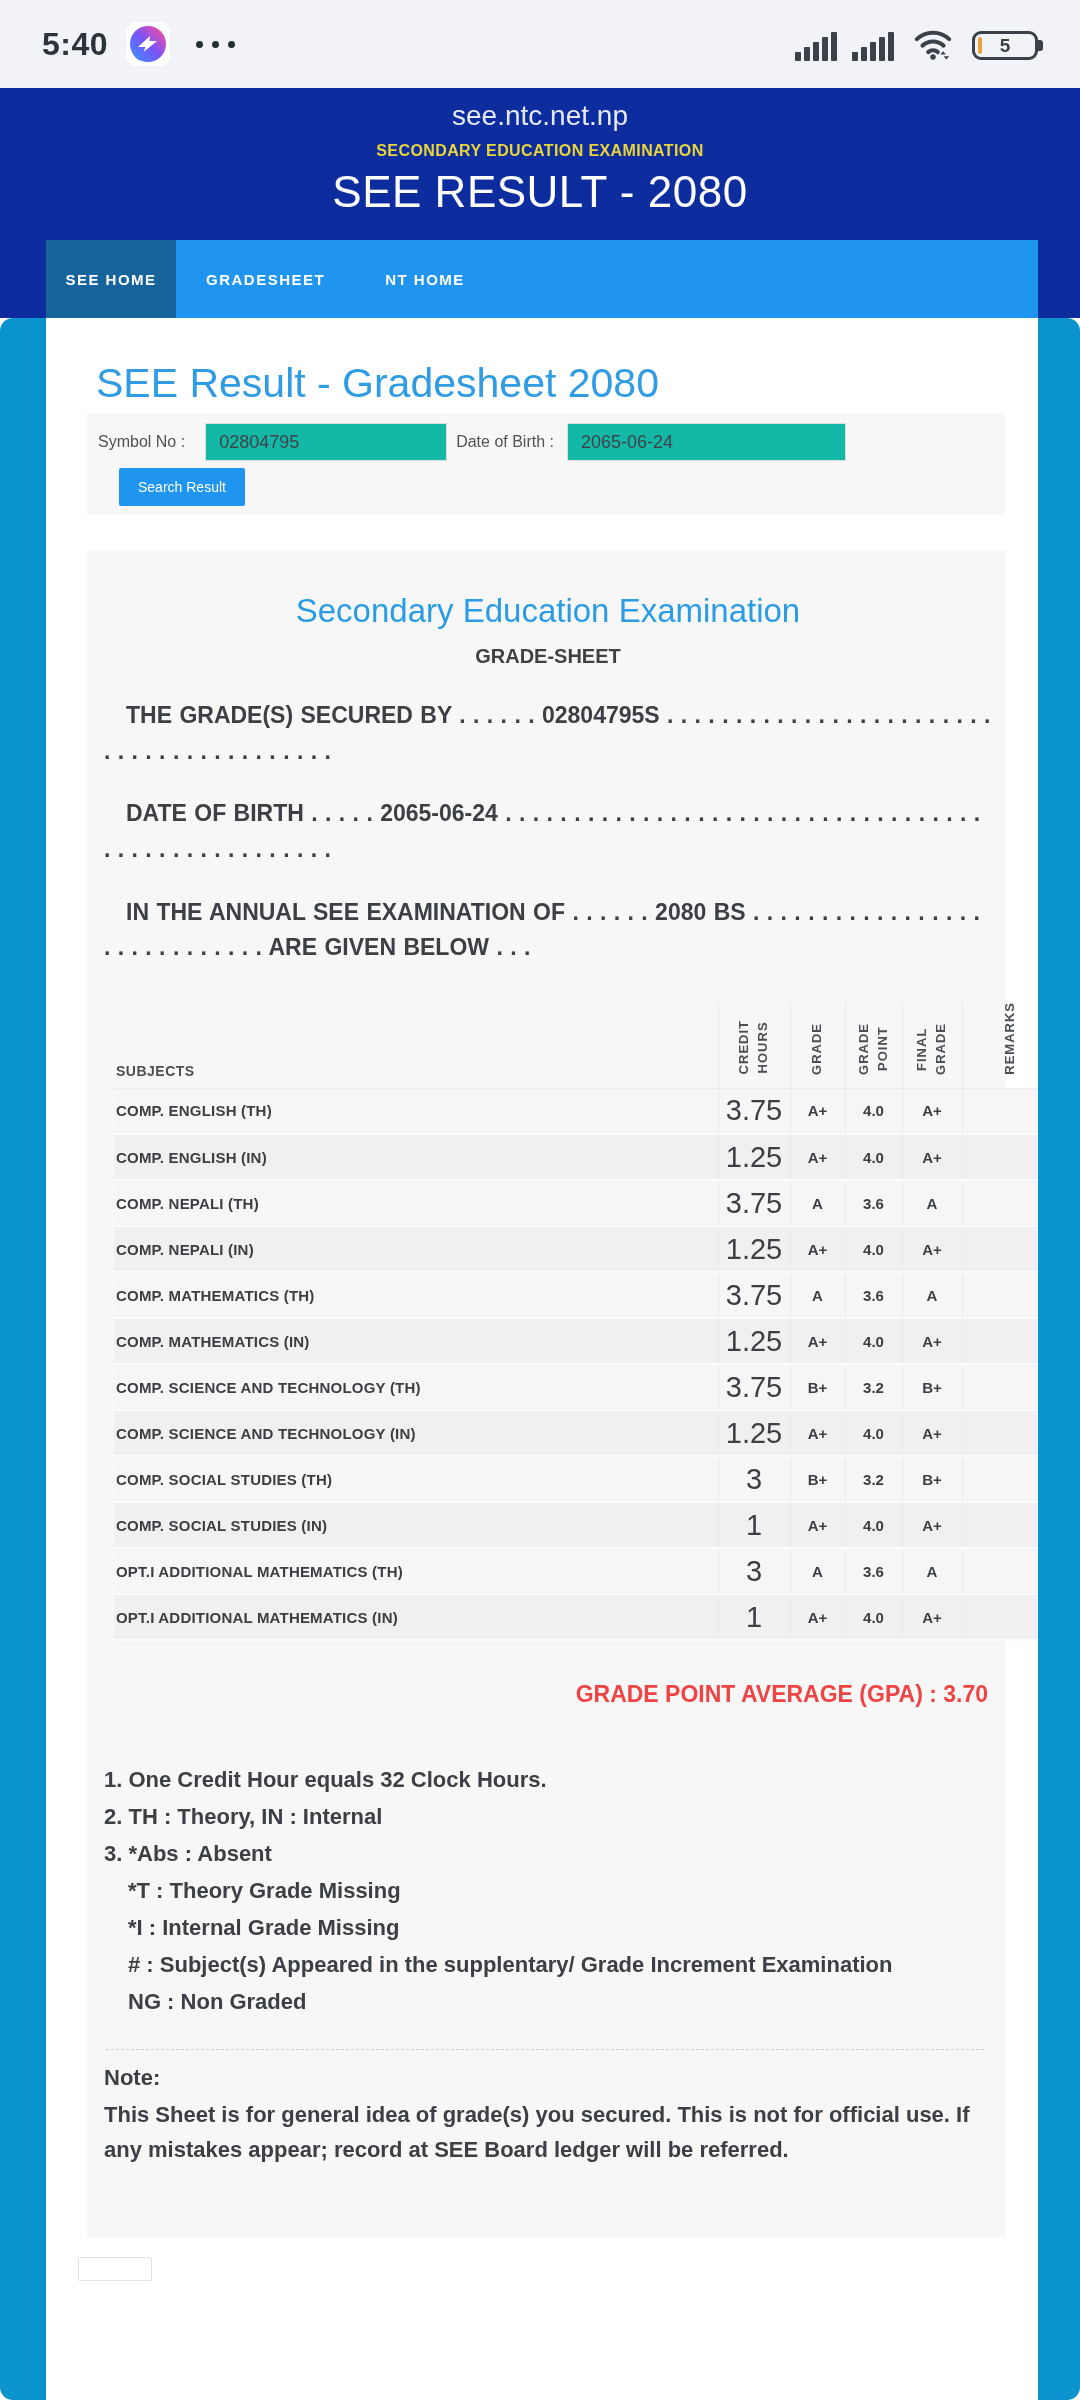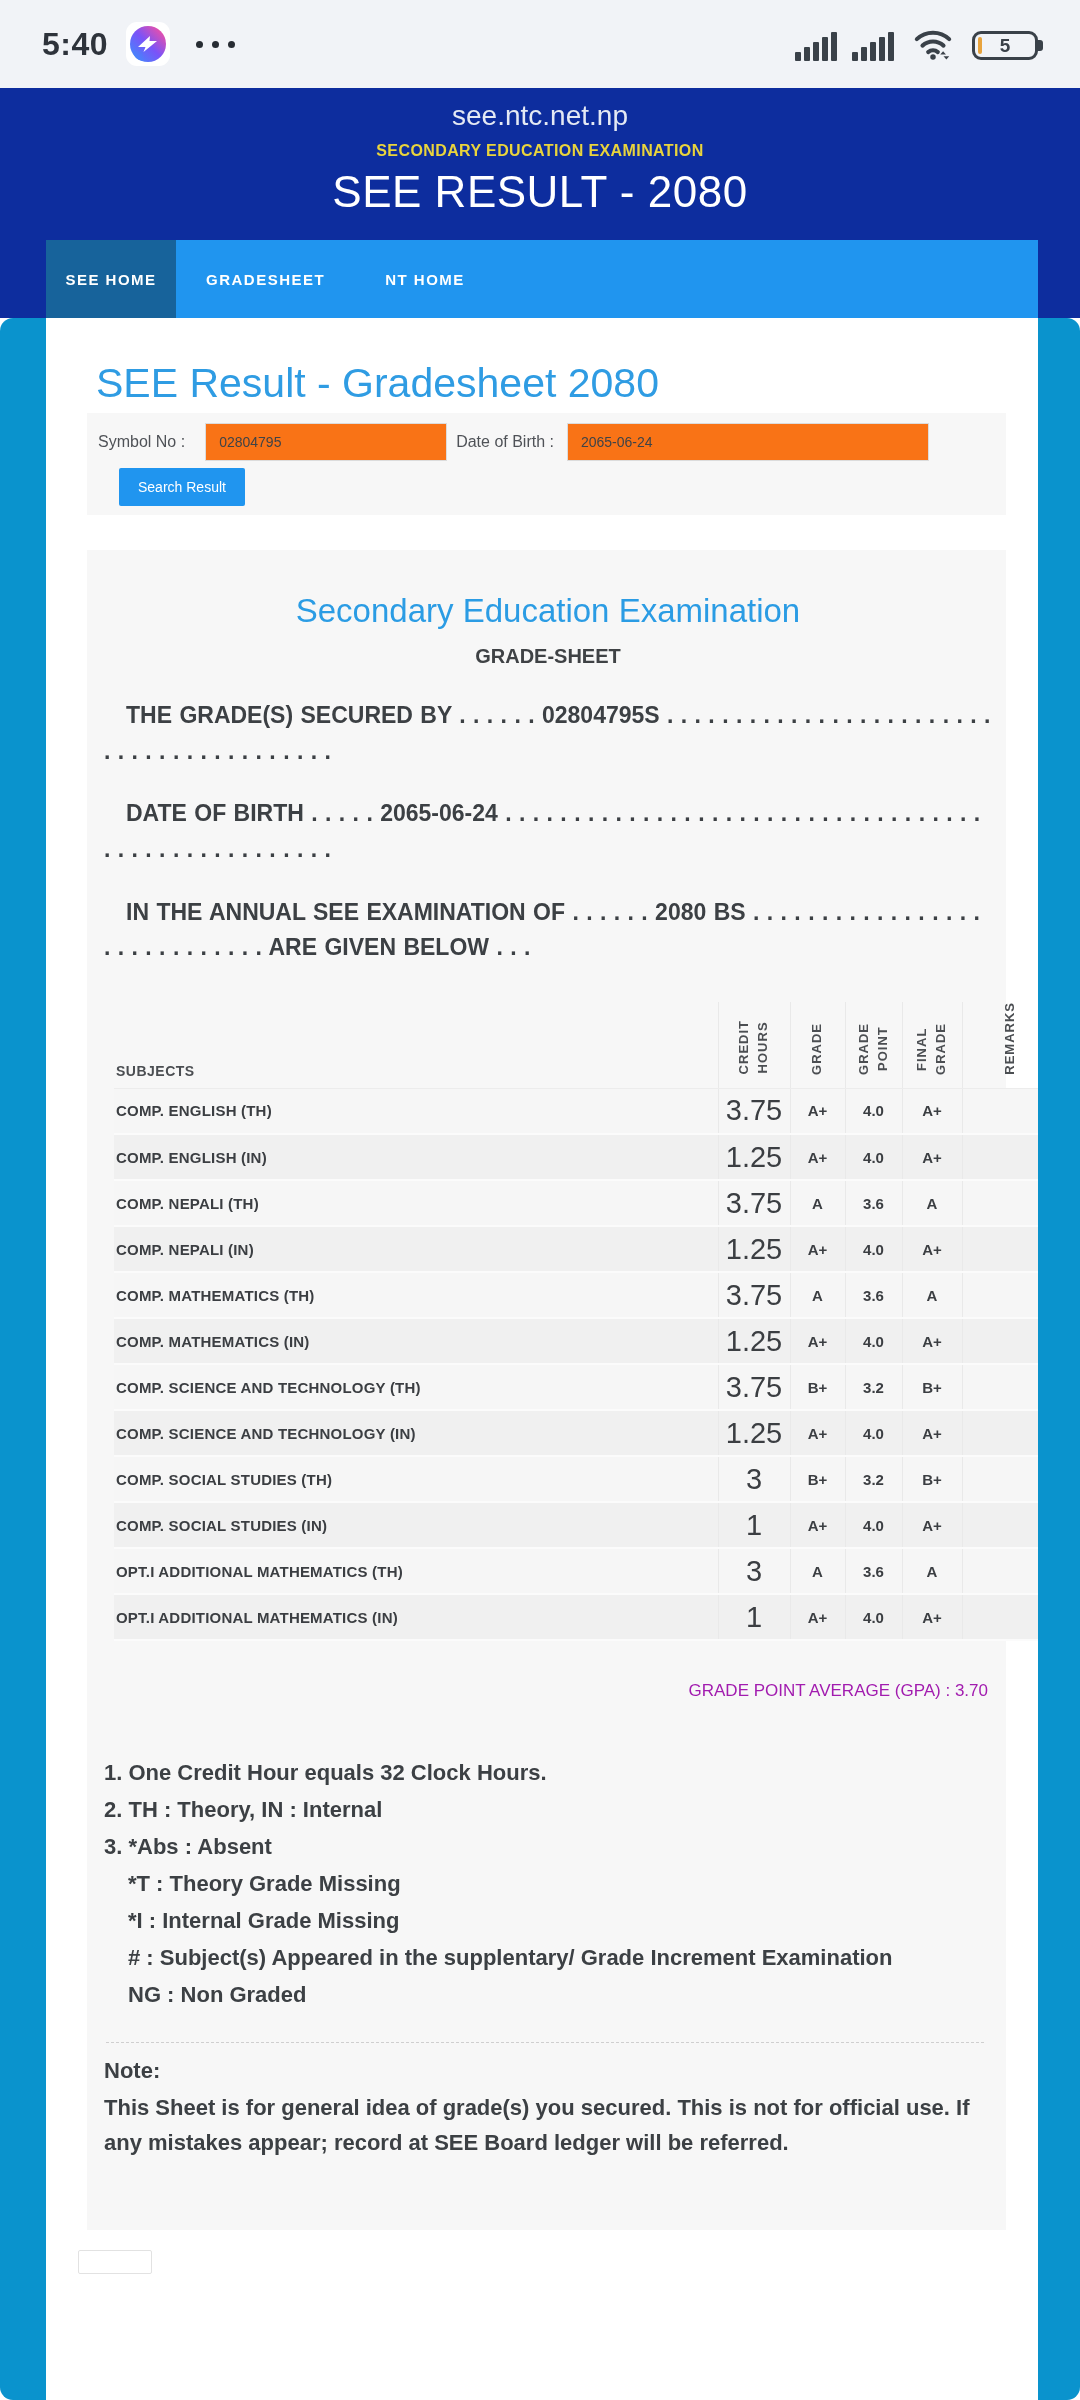--- a/index.html
+++ b/index.html
@@ -52,24 +52,24 @@
     font-size:15px; font-weight:700; letter-spacing:1.5px; padding:0 30px; cursor:pointer;}
   .tab.active{ background:#17639b; width:130px; padding:0;}
   
   .main{ background:#0a93cd; min-height:2082px;border-radius:13px;}
   .content{ margin-left:46px; width:992px; background:#fff; min-height:2082px; overflow:hidden;}
   .h1{ margin:42px 0 0 50px; font-size:41px; font-weight:400; color:#2f9ce3;}
   
   .form-card{ margin:6px 32px 0 41px; background:#f7f7f7; padding:10px 20px 9px 11px;}
   .form-row{ display:flex; align-items:center;}
   .form-label{ font-size:16px; color:#4f5257; font-weight:400;}
-  .inp{ height:38px; border:1px solid #dcdcdc; background:#f97316; font-size:14px; color:#3f4347;
+  .inp{ height:38px; border:1px solid #dcdcdc; background:#14b8a6; font-size:18px; color:#3f4347;
     padding:0 13px; font-family:"Liberation Sans",sans-serif;}
   .inp.symbol{ width:242px; margin-left:20px;}
-  .inp.dob{ width:362px; margin-left:13px;}
+  .inp.dob{ width:279px; margin-left:13px;}
   .dob-label{ margin-left:9px;}
   .btn-search{ margin:7px 0 0 21px; background:#2095ef; color:#fff; border:none; font-size:14px;
     padding:11px 19px; border-radius:2px; font-family:"Liberation Sans",sans-serif; cursor:pointer;}
   
   .sheet{ margin:35px 32px 0 41px; background:#f7f7f7; padding:42px 14px 70px 17px;}
   .sheet-title{ text-align:center; font-size:33px; color:#2b9ce4; font-weight:400;}
   .sheet-sub{ text-align:center; margin-top:15px; font-size:20px; font-weight:700; color:#3f4245;}
   .paras{ margin-top:30px; color:#3c4044;}
   .para{ font-size:23px; font-weight:700; line-height:1.55; text-indent:22px; margin-top:27px;
     word-spacing:1px;}
@@ -89,21 +89,21 @@
   tbody tr{ height:46px; border-bottom:2px solid #fbfbfb;}
   tbody tr:nth-child(odd){ background:#f6f6f6;}
   tbody tr:nth-child(even){ background:#f0f0f0;}
   td{ vertical-align:middle;}
   td.td-subject{ font-size:15px; font-weight:700; color:#3b3e42; letter-spacing:.2px; padding-left:2px;}
   td.td-credit{ font-size:29px; font-weight:500; color:#3b3e42; text-align:center;}
   td.td-grade, td.td-point, td.td-final{ font-size:15px; font-weight:700; color:#3b3e42; text-align:center;}
   td.td-credit, td.td-grade, td.td-point, td.td-final, td.td-remarks,
   th.c-credit, th.c-grade, th.c-point, th.c-final, th.c-rem{ border-left:1px solid #e9e9e9; text-align:center;}
   
-  .gpa{ margin:40px 4px 0 0; text-align:right; font-size:17px; font-weight:400; color:#a21caf;}
+  .gpa{ margin:40px 4px 0 0; text-align:right; font-size:23px; font-weight:700; color:#ef4444;}
   .notes{ margin:54px 0 0 0; font-size:22px; font-weight:700; color:#3c4044; line-height:1.68;}
   .note-line.indent{ text-indent:24px;}
   .divider{ margin:28px 8px 0 2px; border-top:1px dashed #cfcfcf;}
   .final-note{ margin-top:10px; font-size:22px; font-weight:700; color:#3c4044; line-height:1.6;}
   .final-note .nt-title{ margin-bottom:2px;}
   
   .partial-box{ margin:20px 0 0 32px; width:74px; height:24px; background:#fff;
     border:1px solid #e2e2e2; border-radius:2px;}
 </style>
 </head>

